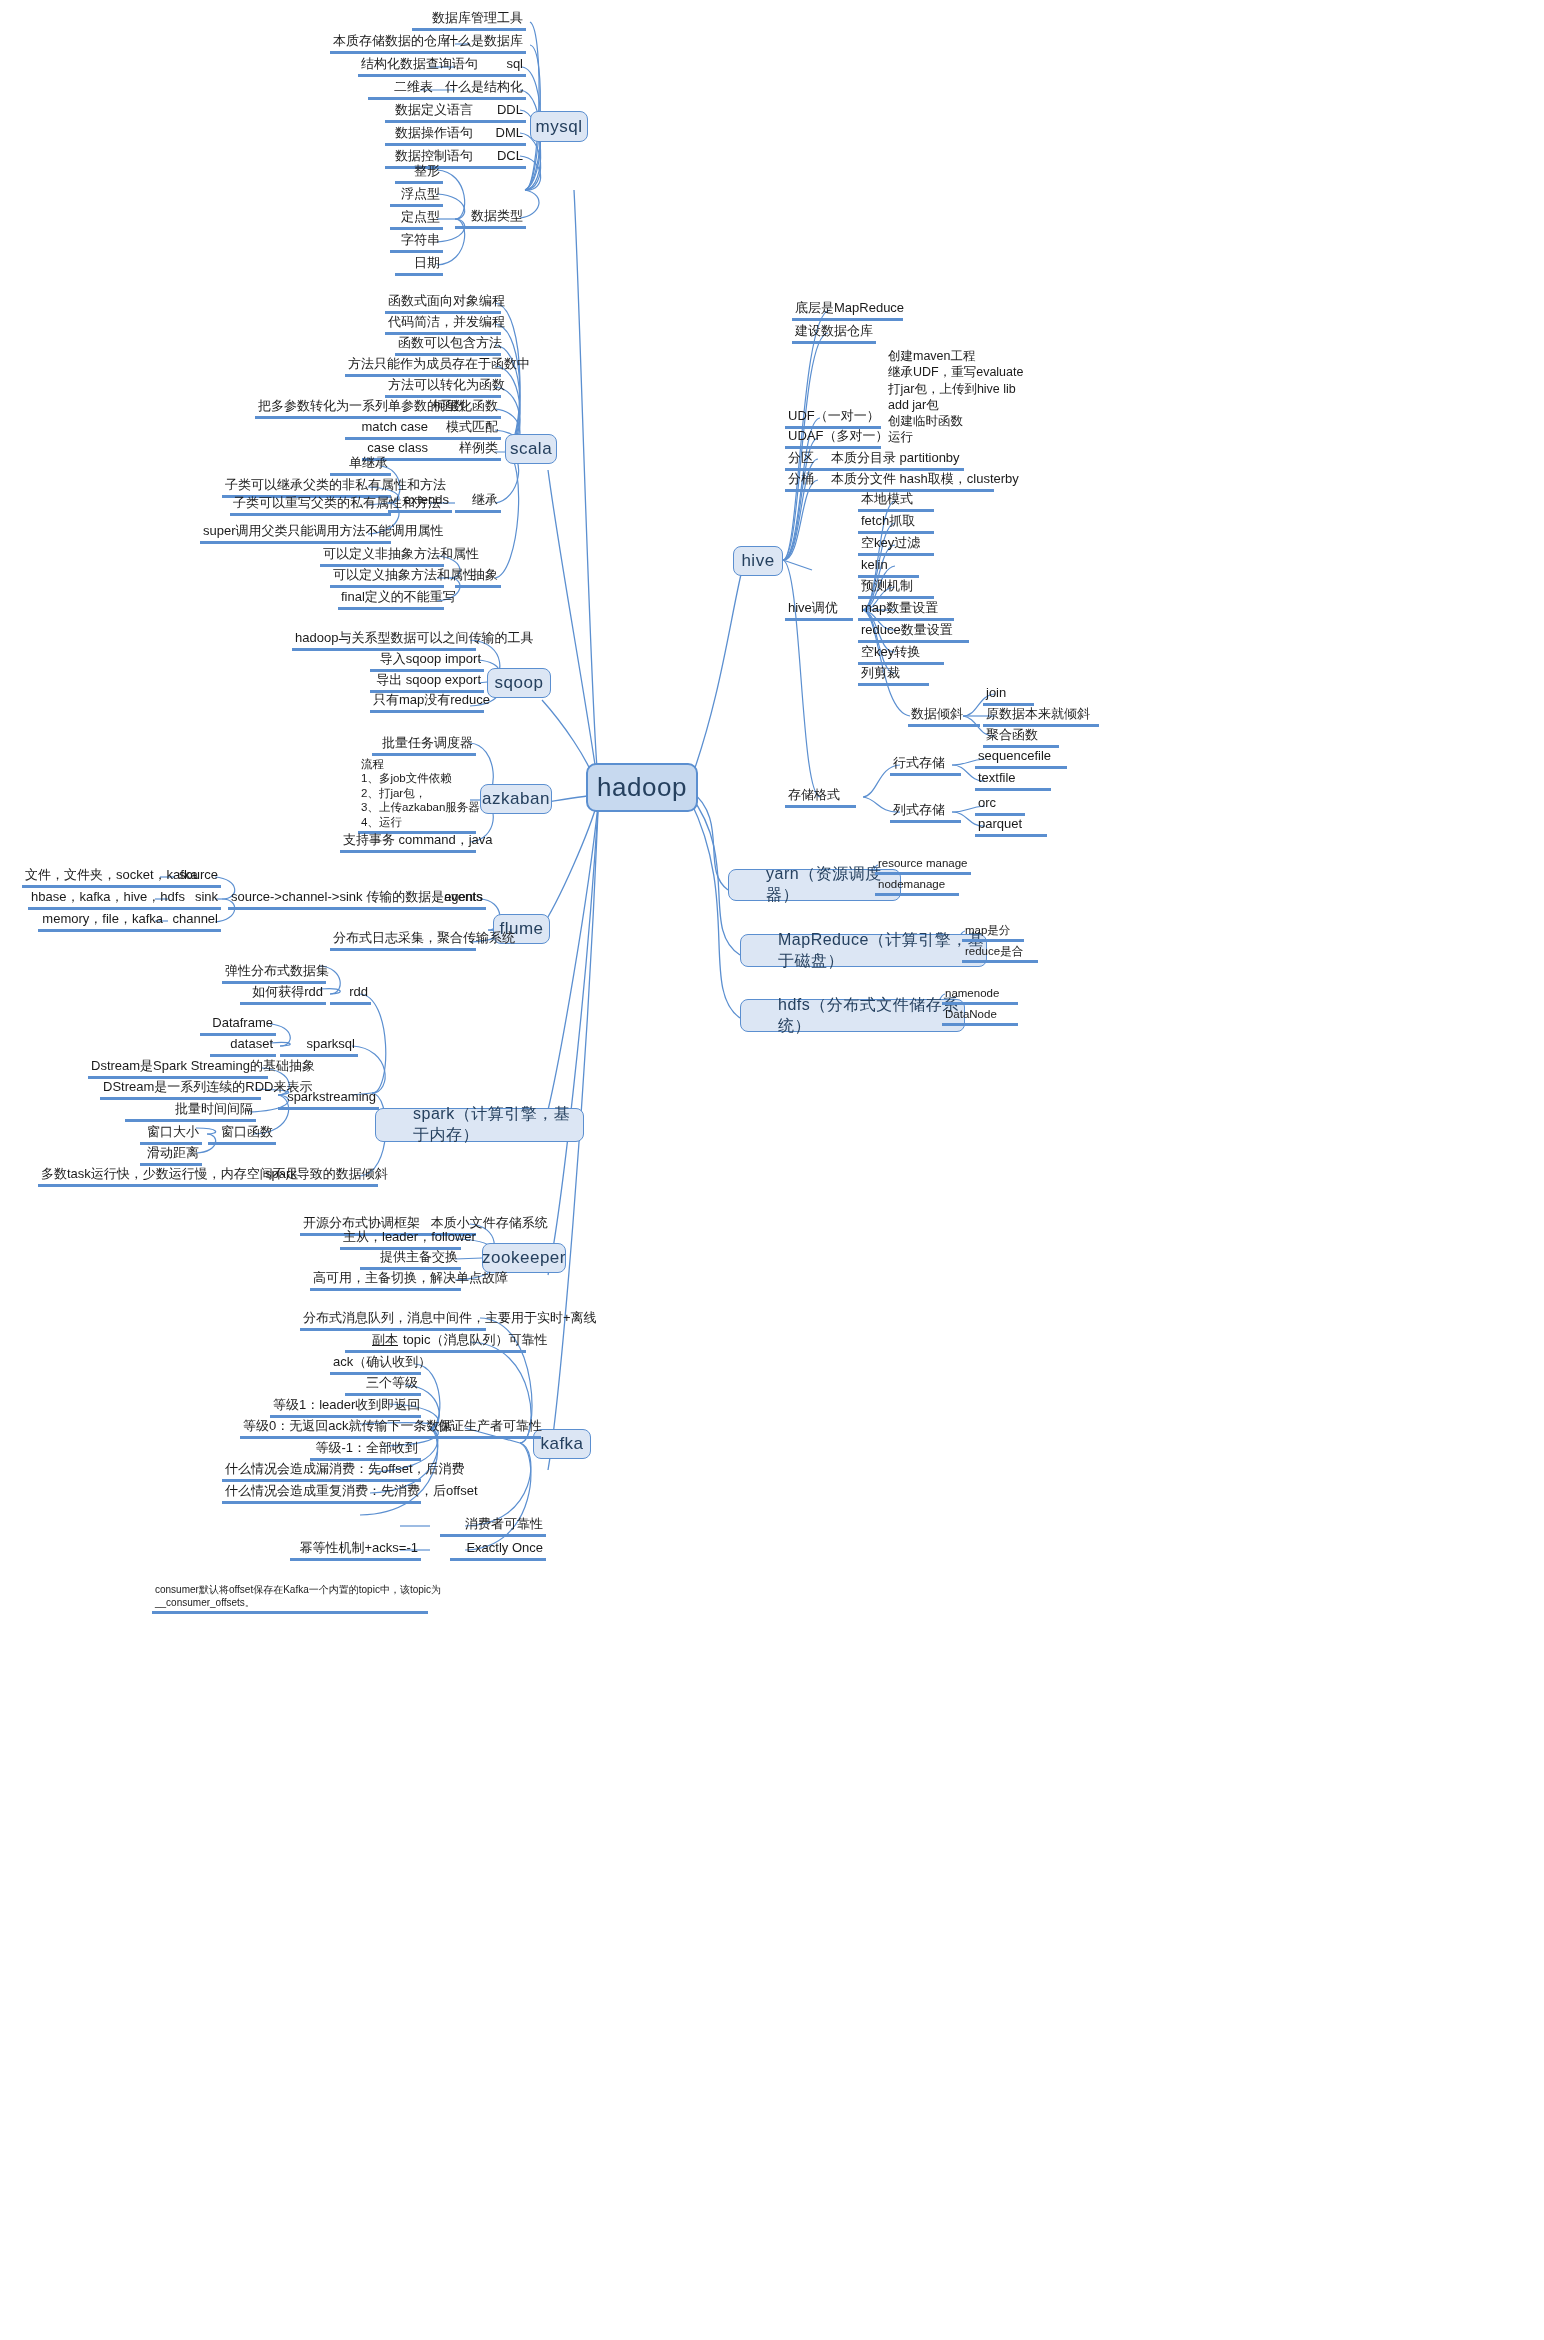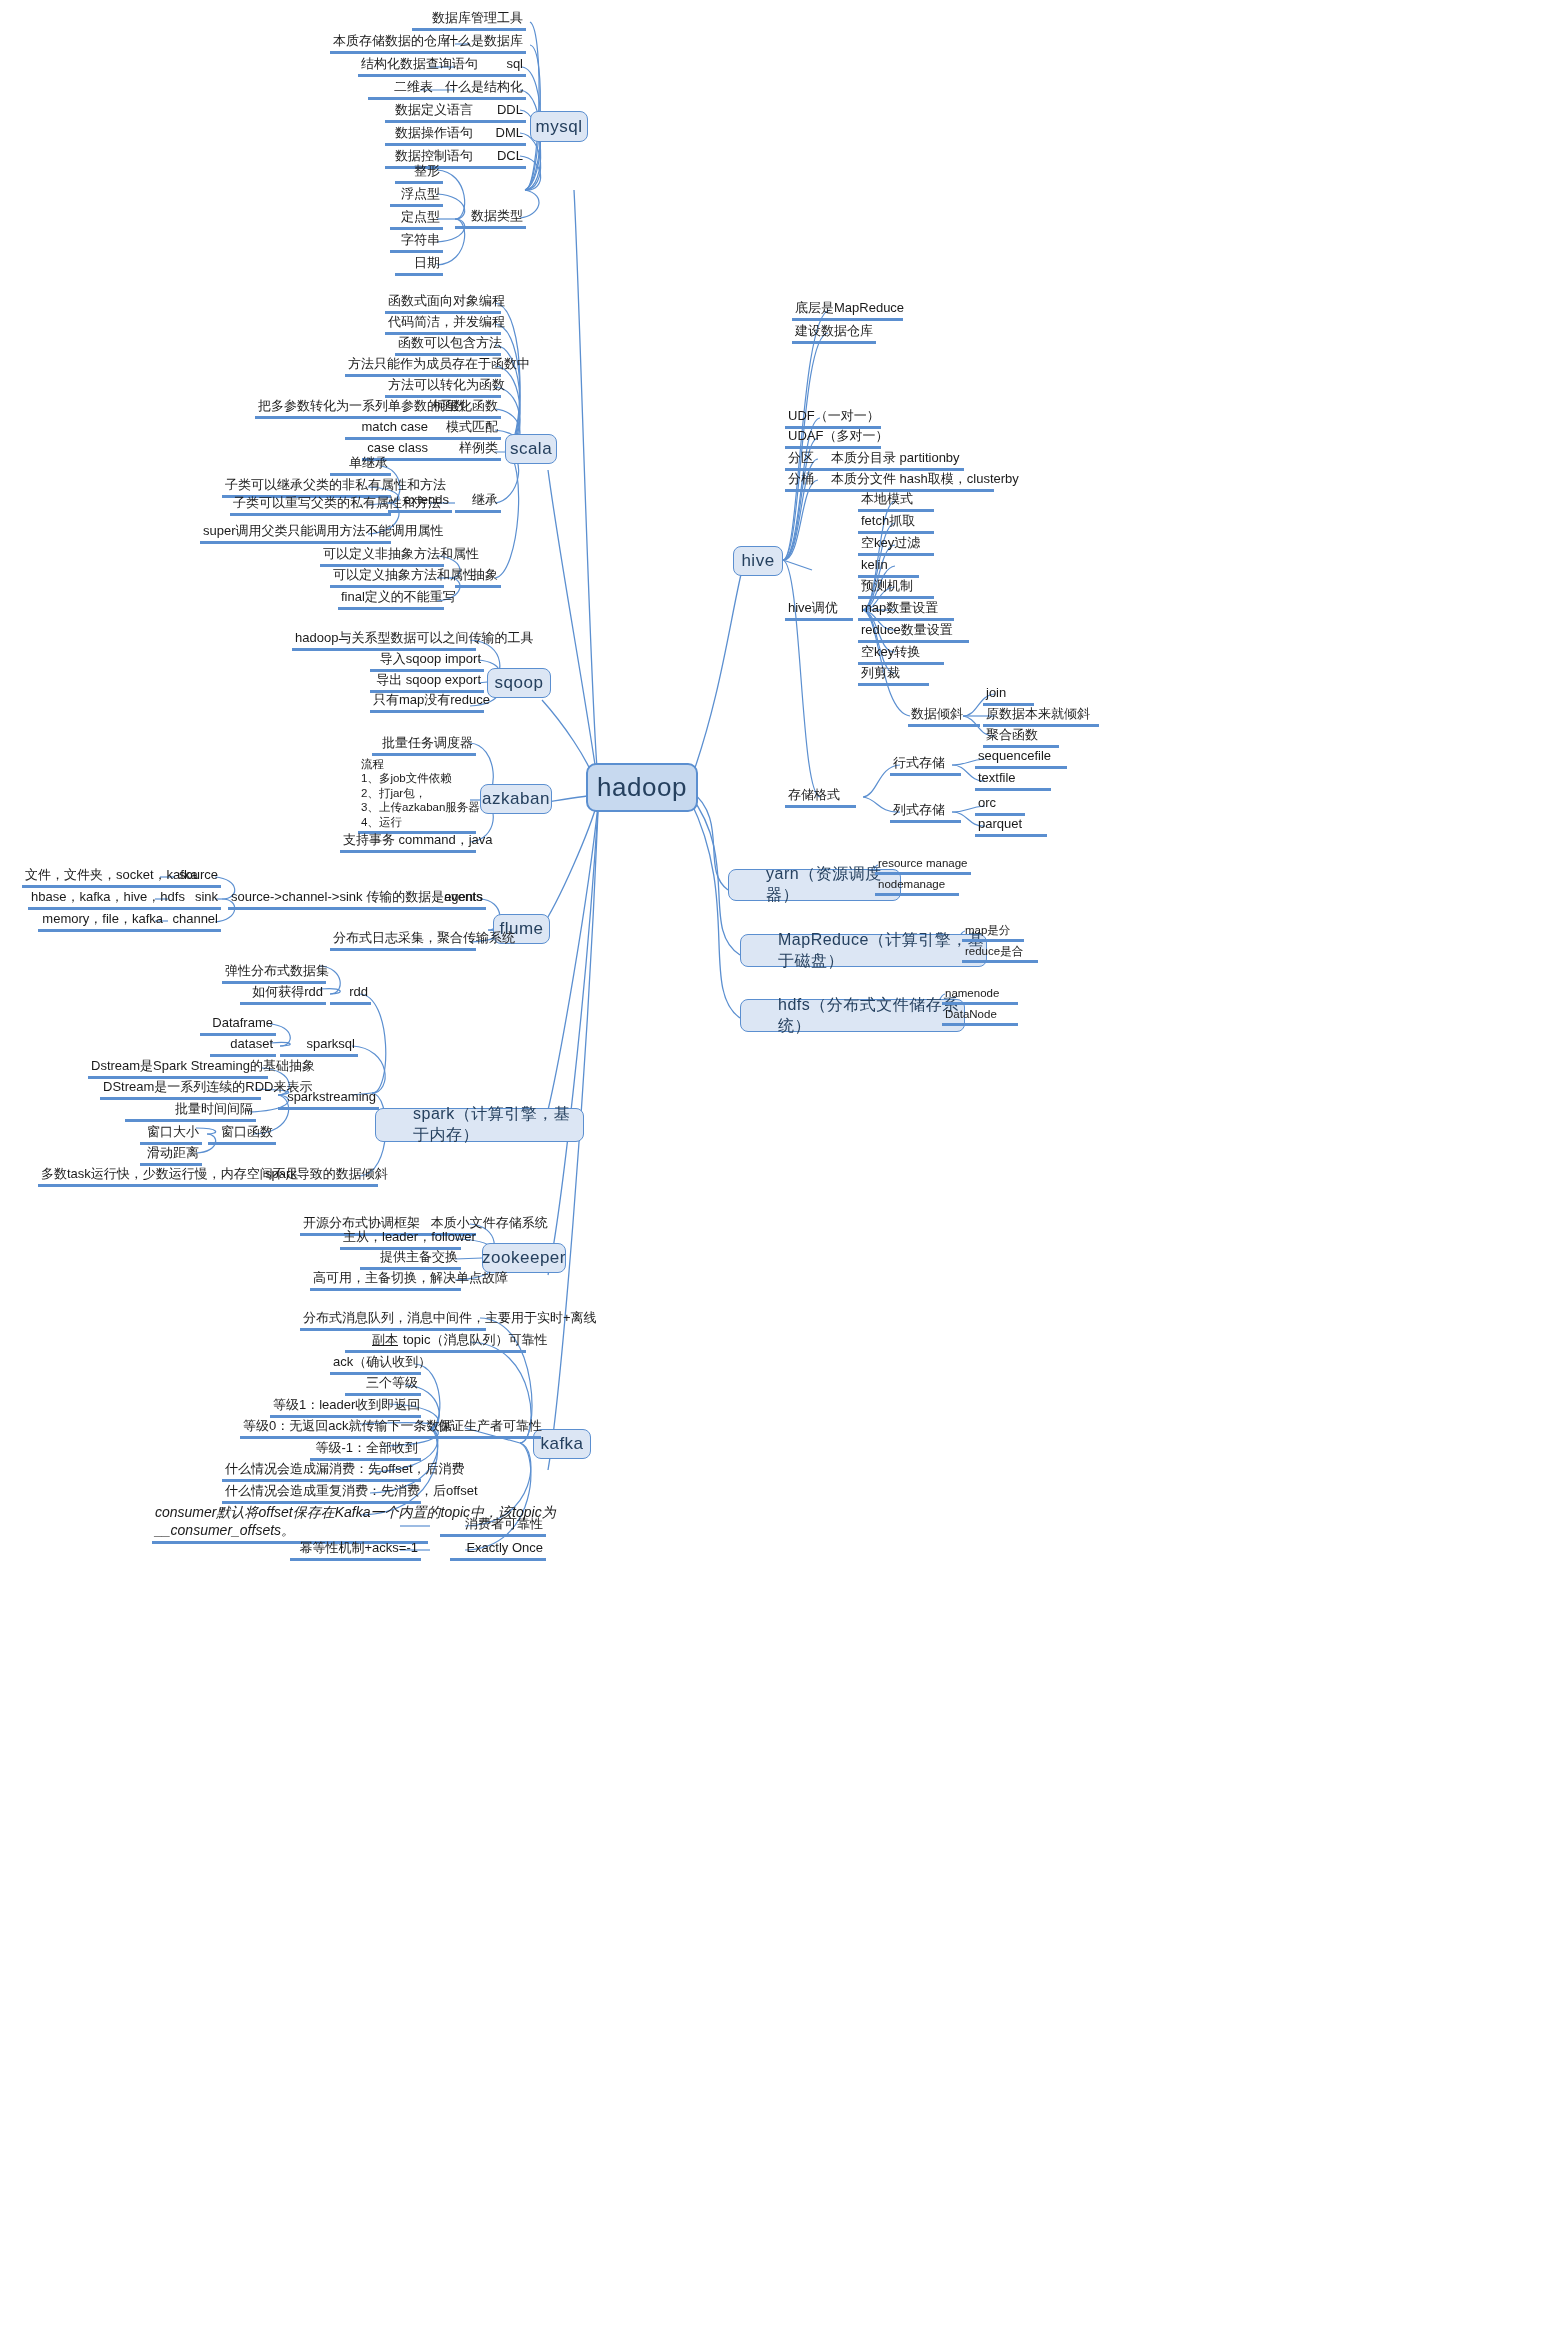--- a/index.html
+++ b/index.html
@@ -319,31 +319,37 @@
 <div class="nd r" style="left:345px;top:1332px;width:50px;text-decoration:underline;">副本</div>
 <div class="nd r" style="left:435px;top:1418px;width:100px;">保证生产者可靠性</div>
 <div class="nd r" style="left:330px;top:1354px;width:85px;">ack（确认收到）</div>
 <div class="nd r" style="left:345px;top:1375px;width:70px;">三个等级</div>
 <div class="nd r" style="left:270px;top:1397px;width:145px;">等级1：leader收到即返回</div>
 <div class="nd r" style="left:240px;top:1418px;width:190px;">等级0：无返回ack就传输下一条数据</div>
 <div class="nd r" style="left:310px;top:1440px;width:105px;">等级-1：全部收到</div>
 <div class="nd r" style="left:222px;top:1461px;width:193px;">什么情况会造成漏消费：先offset，后消费</div>
 <div class="nd r" style="left:222px;top:1483px;width:193px;">什么情况会造成重复消费：先消费，后offset</div>
 <div class="nd r" style="left:440px;top:1516px;width:100px;">消费者可靠性</div>
-<div class="nd l" style="left:152px;top:1504px;width:270px;font-size:14px;font-style:italic;">consumer默认将offset保存在Kafka一个内置的topic中，该topic为
+<div class="nd l" style="left:152px;top:1584px;width:270px;font-size:10px;">consumer默认将offset保存在Kafka一个内置的topic中，该topic为
 __consumer_offsets。</div>
 <div class="nd r" style="left:450px;top:1540px;width:90px;">Exactly Once</div>
 <div class="nd r" style="left:290px;top:1540px;width:125px;">幂等性机制+acks=-1</div>
 
 <div class="box" style="left:733px;top:546px;width:48px;height:28px;">
   <span>hive</span>
 </div>
 <div class="nd l" style="left:792px;top:300px;width:105px;">底层是MapReduce</div>
 <div class="nd l" style="left:792px;top:323px;width:78px;">建设数据仓库</div>
 <div class="nd l" style="left:785px;top:408px;width:90px;">UDF（一对一）</div>
+<div class="ml" style="left:888px;top:348px;width:150px;">创建maven工程
+继承UDF，重写evaluate
+打jar包，上传到hive lib
+add jar包
+创建临时函数
+运行</div>
 <div class="nd l" style="left:785px;top:428px;width:90px;">UDAF（多对一）</div>
 <div class="nd l" style="left:785px;top:450px;width:40px;">分区</div>
 <div class="nd l" style="left:828px;top:450px;width:130px;">本质分目录 partitionby</div>
 <div class="nd l" style="left:785px;top:471px;width:40px;">分桶</div>
 <div class="nd l" style="left:828px;top:471px;width:160px;">本质分文件 hash取模，clusterby</div>
 <div class="nd l" style="left:785px;top:600px;width:62px;">hive调优</div>
 <div class="nd l" style="left:858px;top:491px;width:70px;">本地模式</div>
 <div class="nd l" style="left:858px;top:513px;width:70px;">fetch抓取</div>
 <div class="nd l" style="left:858px;top:535px;width:70px;">空key过滤</div>
 <div class="nd l" style="left:858px;top:557px;width:55px;">kelin</div>

